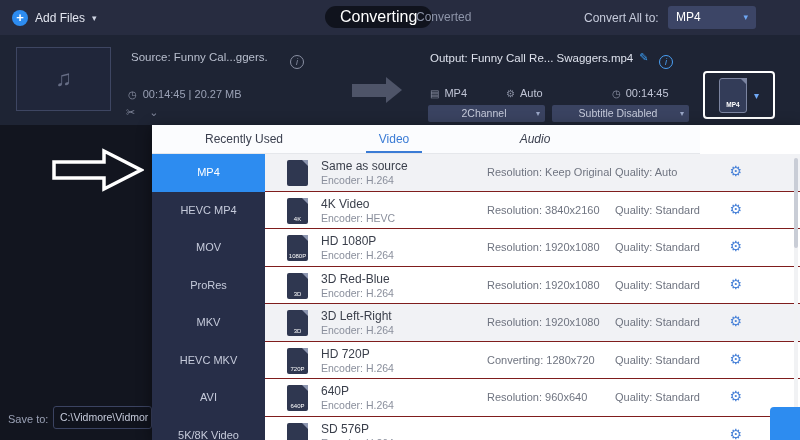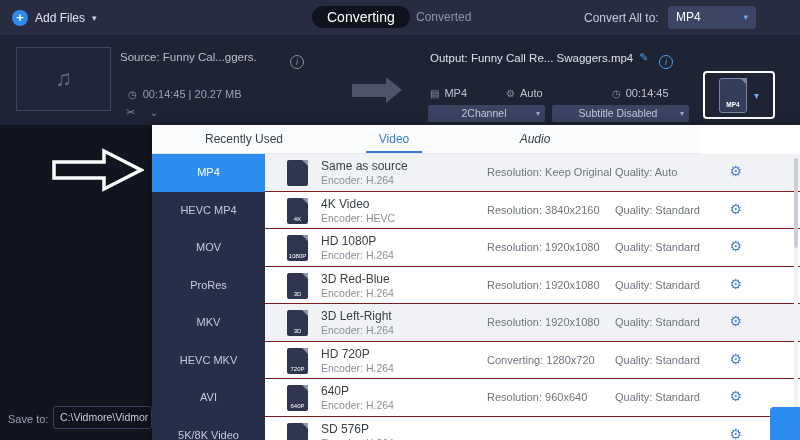--- a/index.html
+++ b/index.html
@@ -7,29 +7,29 @@
     position:relative; width:800px; height:440px; overflow:hidden;
     background:#12151f; font-family:"Liberation Sans", sans-serif;
     user-select:none;
   }
   
   .topbar { position:absolute; left:0; top:0; width:800px; height:35px; background:#272c40; }
   .addfiles { position:absolute; left:12px; top:0; height:35px; display:flex; align-items:center; gap:7px; cursor:pointer; }
   .plus { width:16px; height:16px; border-radius:50%; background:#2d8cf0; color:#fff; font-size:13px; line-height:16px; text-align:center; font-weight:bold; }
   .addlabel { color:#e3e6f0; font-size:12px; }
   .chev { color:#cfd4e2; font-size:9px; }
-  .pill { position:absolute; left:312px; top:6px; height:22px; padding:0 15px; border-radius:12px; background:#10131d; color:#fff; font-size:14px; line-height:22px; cursor:pointer; }
+  .pill { position:absolute; left:325px; top:6px; height:22px; padding:0 15px; border-radius:12px; background:#10131d; color:#fff; font-size:16px; line-height:22px; cursor:pointer; }
   .tabmuted { position:absolute; left:416px; top:10px; color:#8e95a9; font-size:12px; cursor:pointer; }
   .cal { position:absolute; left:584px; top:11px; color:#c6cbdb; font-size:12px; }
   .caldd { position:absolute; left:668px; top:6px; width:88px; height:23px; background:#3c4566; border-radius:3px; color:#fff; font-size:12px; line-height:23px; padding:0 8px; box-sizing:border-box; cursor:pointer; }
   .caldd .chev { float:right; color:#6fa8f5; line-height:23px; }
   
   .band { position:absolute; left:0; top:35px; width:800px; height:90px; background:#1e2434; }
   .thumb { position:absolute; left:16px; top:47px; width:95px; height:64px; background:#20263a; border:1px solid #3e4662; display:flex; align-items:center; justify-content:center; color:#666d85; font-size:22px; box-sizing:border-box; }
-  .src { position:absolute; left:120px; top:51px; color:#b9bfce; font-size:11.5px; }
+  .src { position:absolute; left:131px; top:51px; color:#b9bfce; font-size:11.5px; }
   .srcinfo { position:absolute; left:290px; top:51px; cursor:pointer; }
   .info { display:inline-block; width:12px; height:12px; border:1px solid #8a90a3; border-radius:50%; color:#8a90a3; font-size:9px; line-height:12px; text-align:center; font-style:italic; }
   .info.blue { border-color:#4aa0f5; color:#4aa0f5; }
   .meta { position:absolute; left:128px; top:88px; color:#9aa1b5; font-size:11px; display:flex; gap:6px; align-items:center; }
   .tools { position:absolute; left:126px; top:106px; color:#7e8498; font-size:11px; display:flex; gap:14px; }
   .garrow-shaft { position:absolute; left:352px; top:84px; width:34px; height:13px; background:#4e5468; }
   .garrow-head { position:absolute; left:386px; top:77px; width:0; height:0; border-top:13px solid transparent; border-bottom:13px solid transparent; border-left:16px solid #4e5468; }
   .out { position:absolute; left:430px; top:51px; color:#dde1ec; font-size:11.5px; display:flex; gap:6px; align-items:center; }
   .pencil { color:#3a9af0; font-size:11px; cursor:pointer; }
   .outinfo { position:absolute; left:659px; top:51px; cursor:pointer; }

